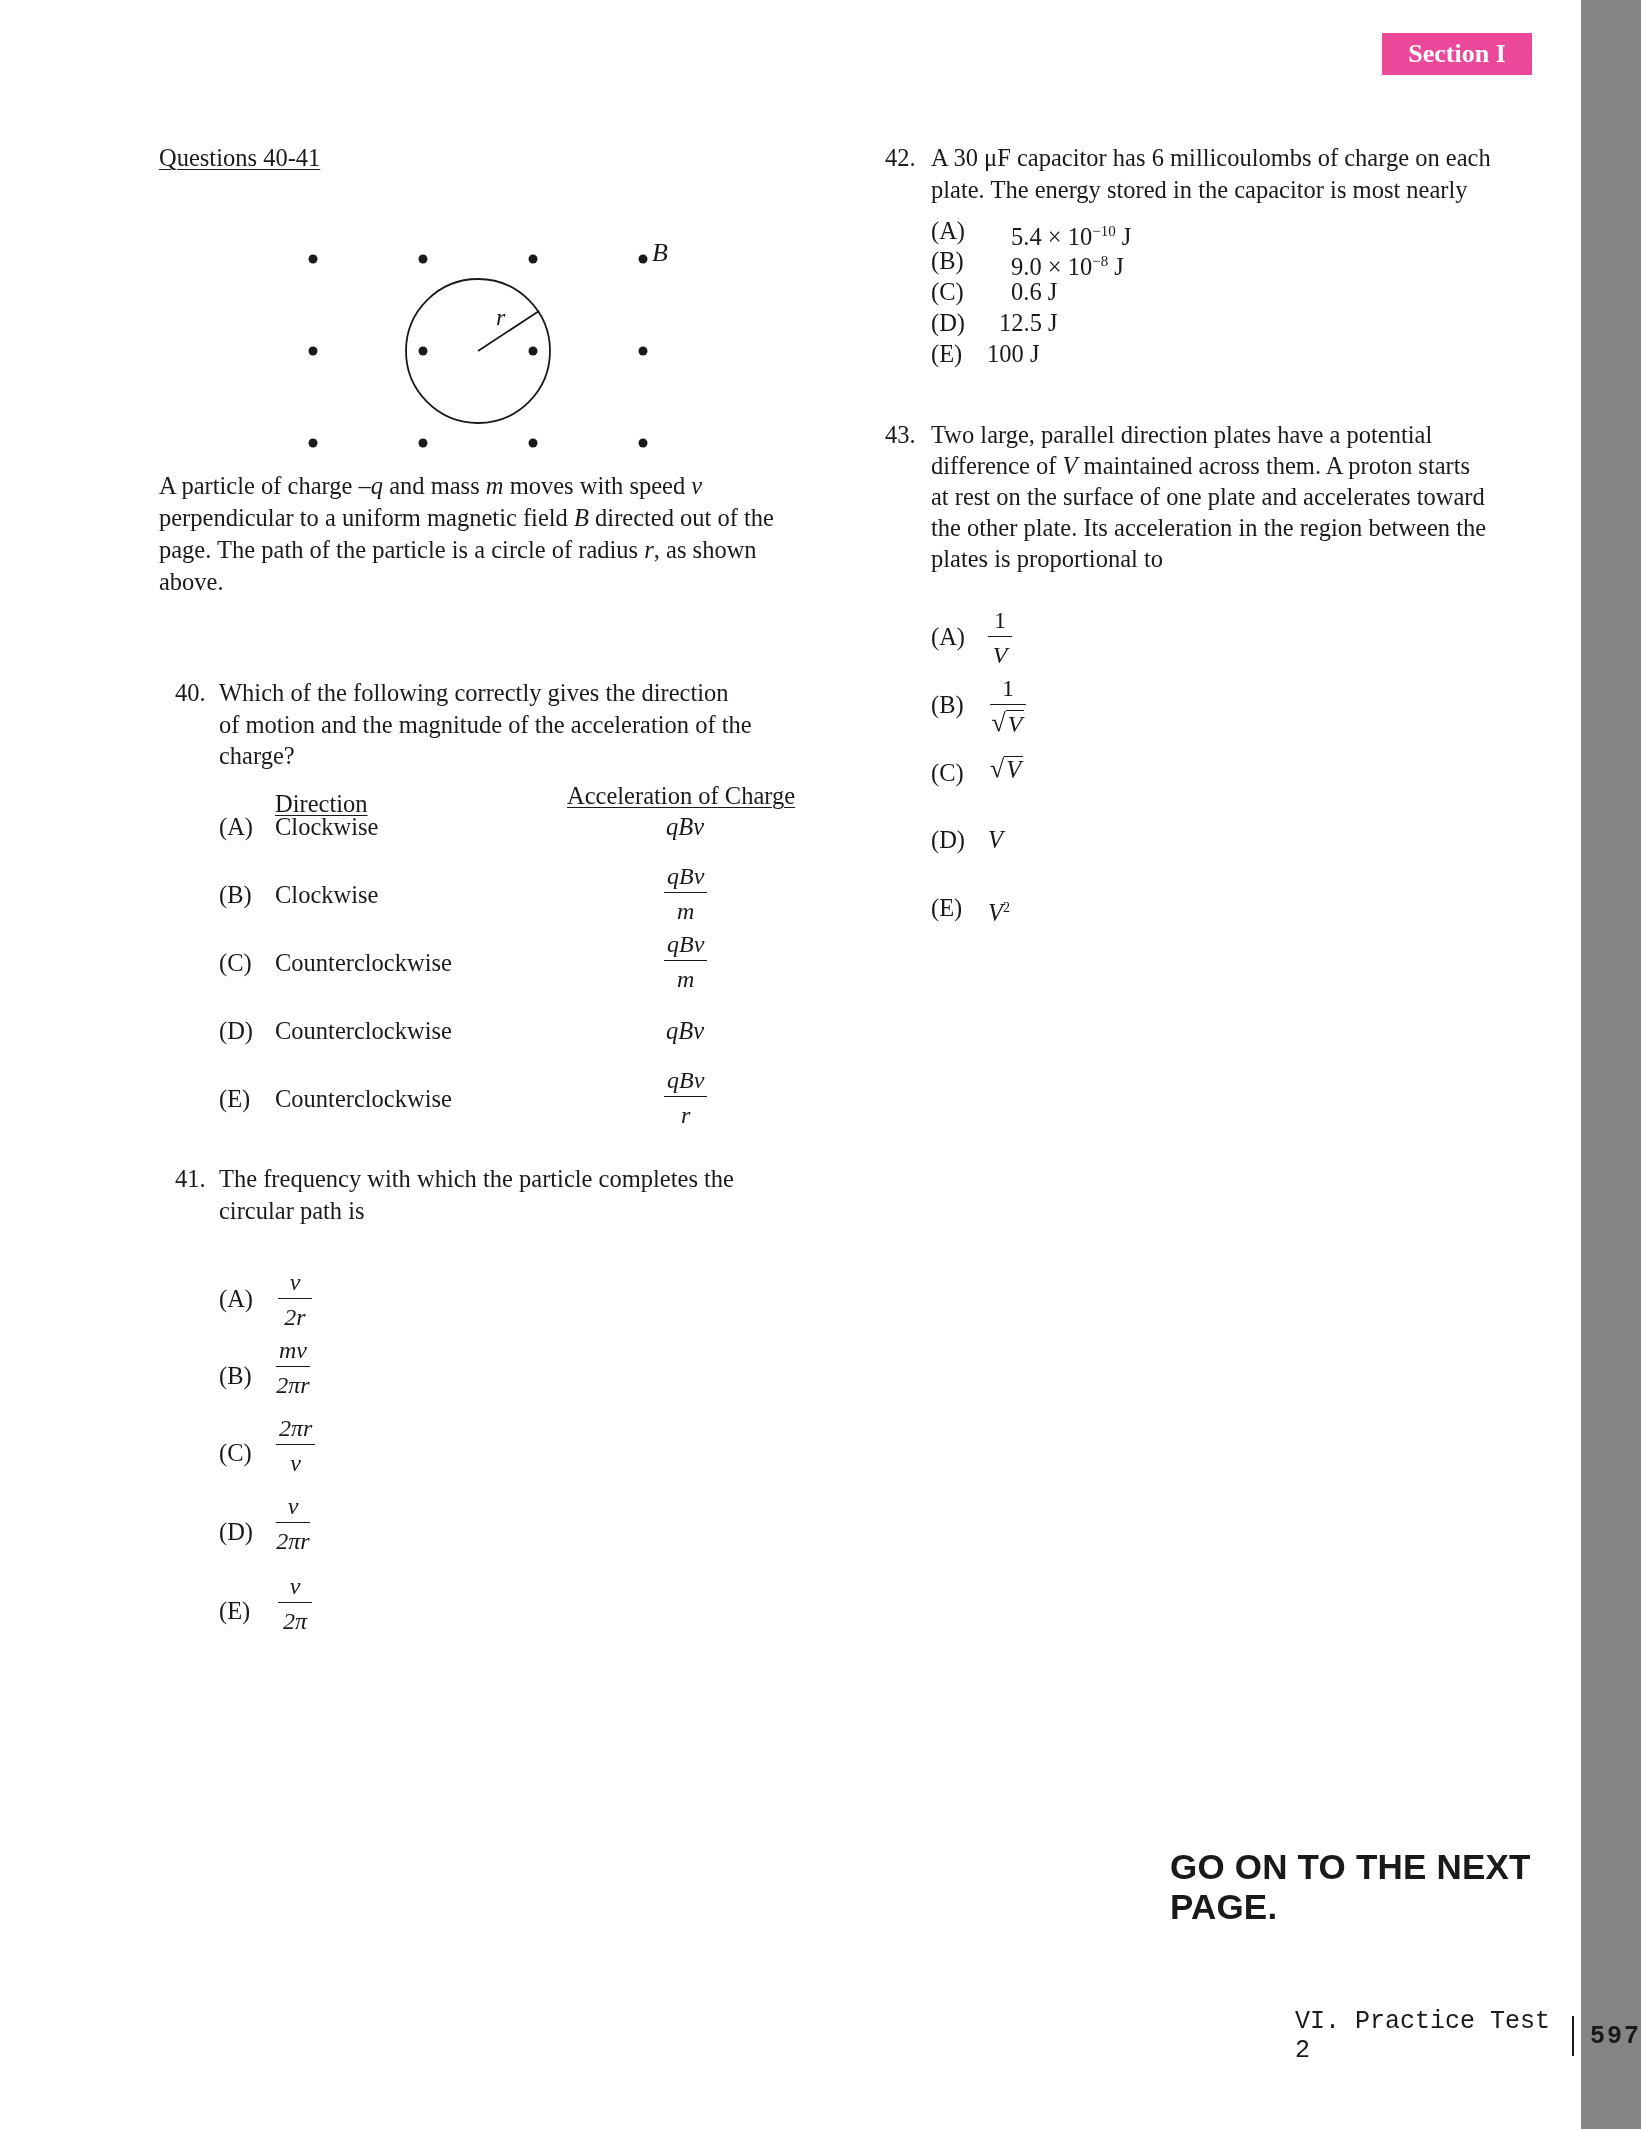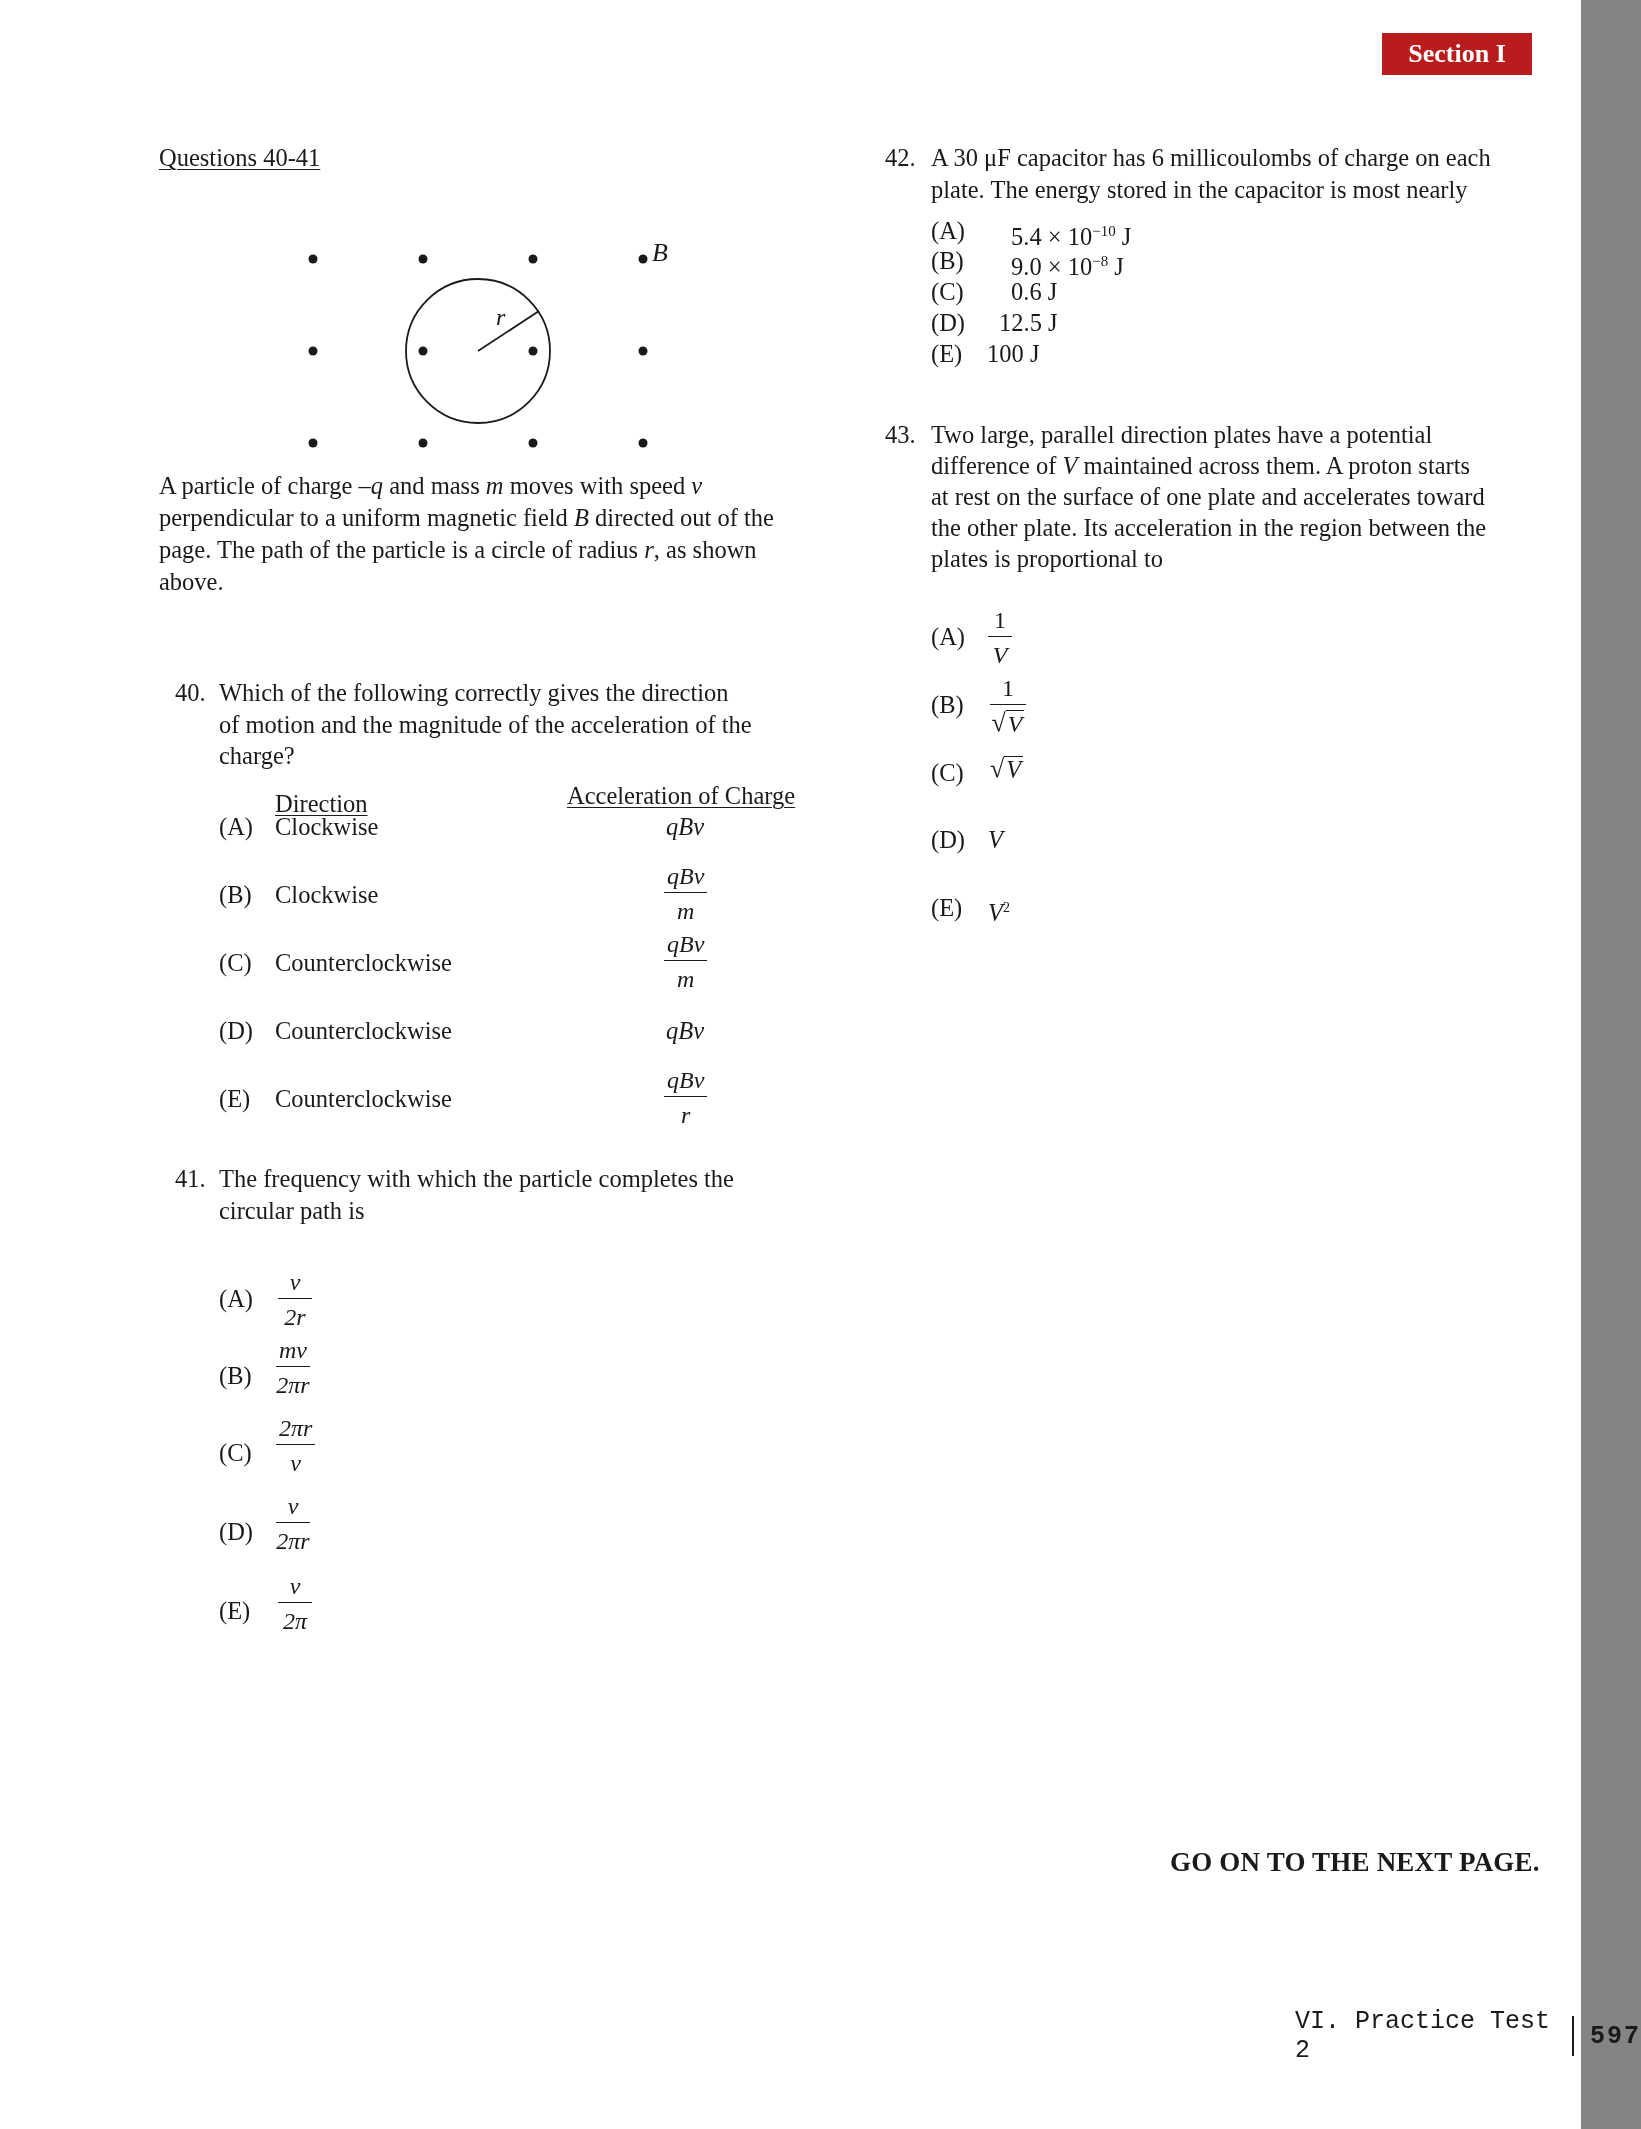--- a/index.html
+++ b/index.html
@@ -4,33 +4,33 @@
 <style>
   html, body { margin: 0; padding: 0; }
   body {
     width: 1641px; height: 2129px; position: relative; background: #ffffff;
     font-family: "Liberation Serif", "DejaVu Serif", serif; color: #1a1a1a;
     overflow: hidden;
   }
   .sidebar { position: absolute; left: 1581px; top: 0; width: 60px; height: 2129px; background: #848484; }
   .section-tag {
     position: absolute; left: 1382px; top: 33px; width: 150px; height: 42px;
-    background: #b91c1c; color: #fff; font-weight: bold; font-size: 26px;
+    background: #ec4899; color: #fff; font-weight: bold; font-size: 26px;
     display: flex; align-items: center; justify-content: center;
   }
   .t { position: absolute; font-size: 24.5px; line-height: 31.5px; }
   .u { text-decoration: underline; text-underline-offset: 3px; text-decoration-thickness: 1px; }
   i, .it { font-style: italic; }
   .frac { position: absolute; display: flex; flex-direction: column; align-items: center; font-size: 24px; line-height: 28px; }
   .frac .num { padding: 0 3px 2px 3px; border-bottom: 1.5px solid #1a1a1a; min-width: 28px; text-align: center; }
   .frac .den { padding-top: 4px; text-align: center; }
   .lbl { position: absolute; font-size: 24.5px; line-height: 30px; }
   .go-next {
     position: absolute; left: 1170px; top: 1847px;
-    font-family: Liberation Serif, serif; font-weight: bold; font-size: 27px; letter-spacing: 0.2px;
+    font-family: Liberation Sans, sans-serif; font-weight: bold; font-size: 35px; letter-spacing: 0.2px;
   }
   .footer {
     position: absolute; left: 1295px; top: 2018px; height: 36px;
     font-family: Liberation Mono, monospace; font-size: 25px; display: flex; align-items: center;
   }
   .footer .divider { width: 2px; height: 40px; background: #1a1a1a; margin: 0 16px 0 14px; }
   .footer .pnum { font-weight: bold; letter-spacing: 2px; }
   .sqrt { display: inline-flex; align-items: flex-end; }
   .sqrt .rad { font-style: normal; font-size: 26px; line-height: 28px; }
   .sqrt .under { border-top: 1.5px solid #1a1a1a; padding: 0 2px; font-style: italic; line-height: 26px; }

